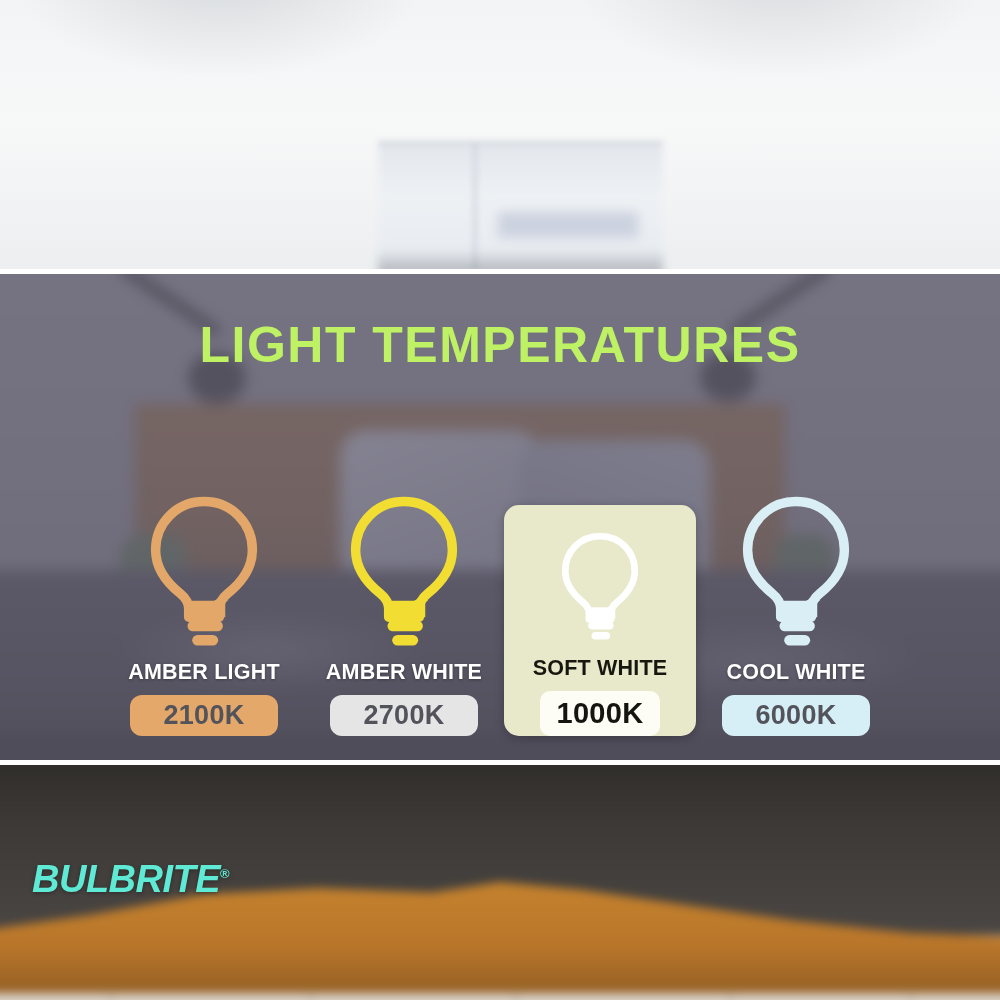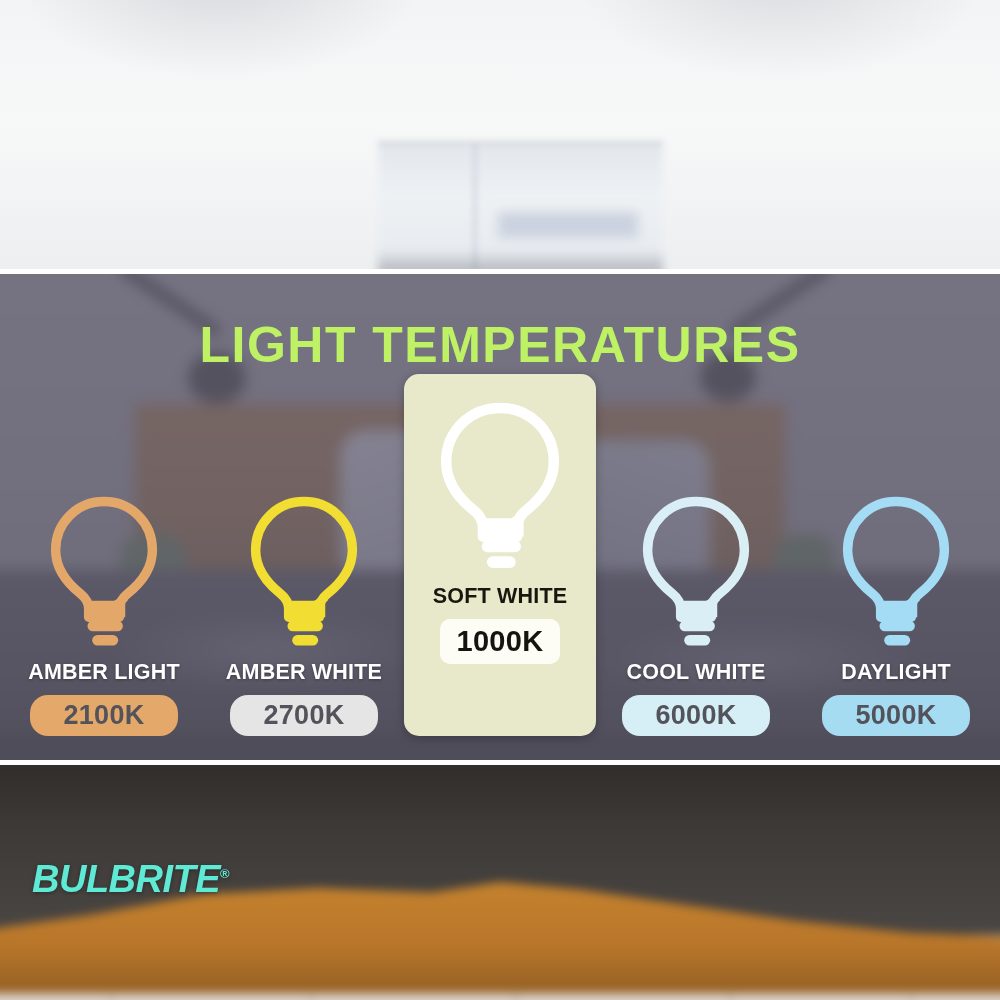--- a/index.html
+++ b/index.html
@@ -125,21 +125,21 @@
     position:relative;
     width:200px;
     display:flex;flex-direction:column;align-items:center;
     padding-top:26px;
   }
   .col.featured{
     padding-top:0;
     background:#e8e8cb;
     border-radius:15px;
     width:192px;
-    height:362px;
+    height:231px;
     padding-top:26px;
     box-shadow:0 2px 10px rgba(0,0,0,.25);
     margin-top:-16px;
     z-index:2;
   }
 
   .bulb{width:118px;height:152px;display:block;}
   .col.featured .bulb{width:132px;height:168px;}
 
   .cap{
@@ -149,21 +149,21 @@
     letter-spacing:.2px;
     color:#ffffff;
     white-space:nowrap;
     text-shadow:0 1px 3px rgba(0,0,0,.35);
   }
   .col.featured .cap{color:#17170f;text-shadow:none;font-size:21.5px;margin-top:16px;}
 
   .pill{
     margin-top:10px;
     padding:6px 33px 7px;
-    border-radius:18px;
+    border-radius:12px;
     font-size:27px;
     font-weight:700;
     letter-spacing:.3px;
     color:#53535b;
     line-height:1.05;
     white-space:nowrap;
   }
   .col.featured .pill{color:#141410;font-size:29px;padding:7px 17px 8px;border-radius:10px;}
 
   
@@ -274,31 +274,20 @@
           <svg class="bulb" viewBox="0 0 100 128" xmlns="http://www.w3.org/2000/svg">
             <path fill="none" stroke="#d9eef5" stroke-width="8" stroke-linejoin="round" stroke-linecap="round" d="M50 6 C27 6 9 24 9 47 C9 64 20 76 30 84 C35 88 37 92 37 97 L37 104 L63 104 L63 97 C63 92 65 88 70 84 C80 76 91 64 91 47 C91 24 73 6 50 6 Z"></path>
             <path fill="#d9eef5" d="M38 104 L38 90 L68 90 L68 104 Z"></path>
             <path fill="#d9eef5" d="M38 103 L70 83 L70 90 L44 106 Z"></path>
             <rect fill="#d9eef5" x="36" y="107" width="30" height="9" rx="4.5"></rect>
             <rect fill="#d9eef5" x="40" y="119" width="22" height="9" rx="4.5"></rect>
           </svg>
           <div class="cap">COOL WHITE</div>
           <div class="pill" style="background:#d6eef5">6000K</div>
         </div>
-        <div class="col">
-          <svg class="bulb" viewBox="0 0 100 128" xmlns="http://www.w3.org/2000/svg">
-            <path fill="none" stroke="#a3dcf4" stroke-width="8" stroke-linejoin="round" stroke-linecap="round" d="M50 6 C27 6 9 24 9 47 C9 64 20 76 30 84 C35 88 37 92 37 97 L37 104 L63 104 L63 97 C63 92 65 88 70 84 C80 76 91 64 91 47 C91 24 73 6 50 6 Z"></path>
-            <path fill="#a3dcf4" d="M38 104 L38 90 L68 90 L68 104 Z"></path>
-            <path fill="#a3dcf4" d="M38 103 L70 83 L70 90 L44 106 Z"></path>
-            <rect fill="#a3dcf4" x="36" y="107" width="30" height="9" rx="4.5"></rect>
-            <rect fill="#a3dcf4" x="40" y="119" width="22" height="9" rx="4.5"></rect>
-          </svg>
-          <div class="cap">DAYLIGHT</div>
-          <div class="pill" style="background:#a5dcf2">5000K</div>
-        </div>
       </div>
 
   </div>
 
   <div class="logo">
     <div class="logo-word">
       <span>BULBRITE</span><span class="logo-reg">®</span>
     </div>
   </div>
 

